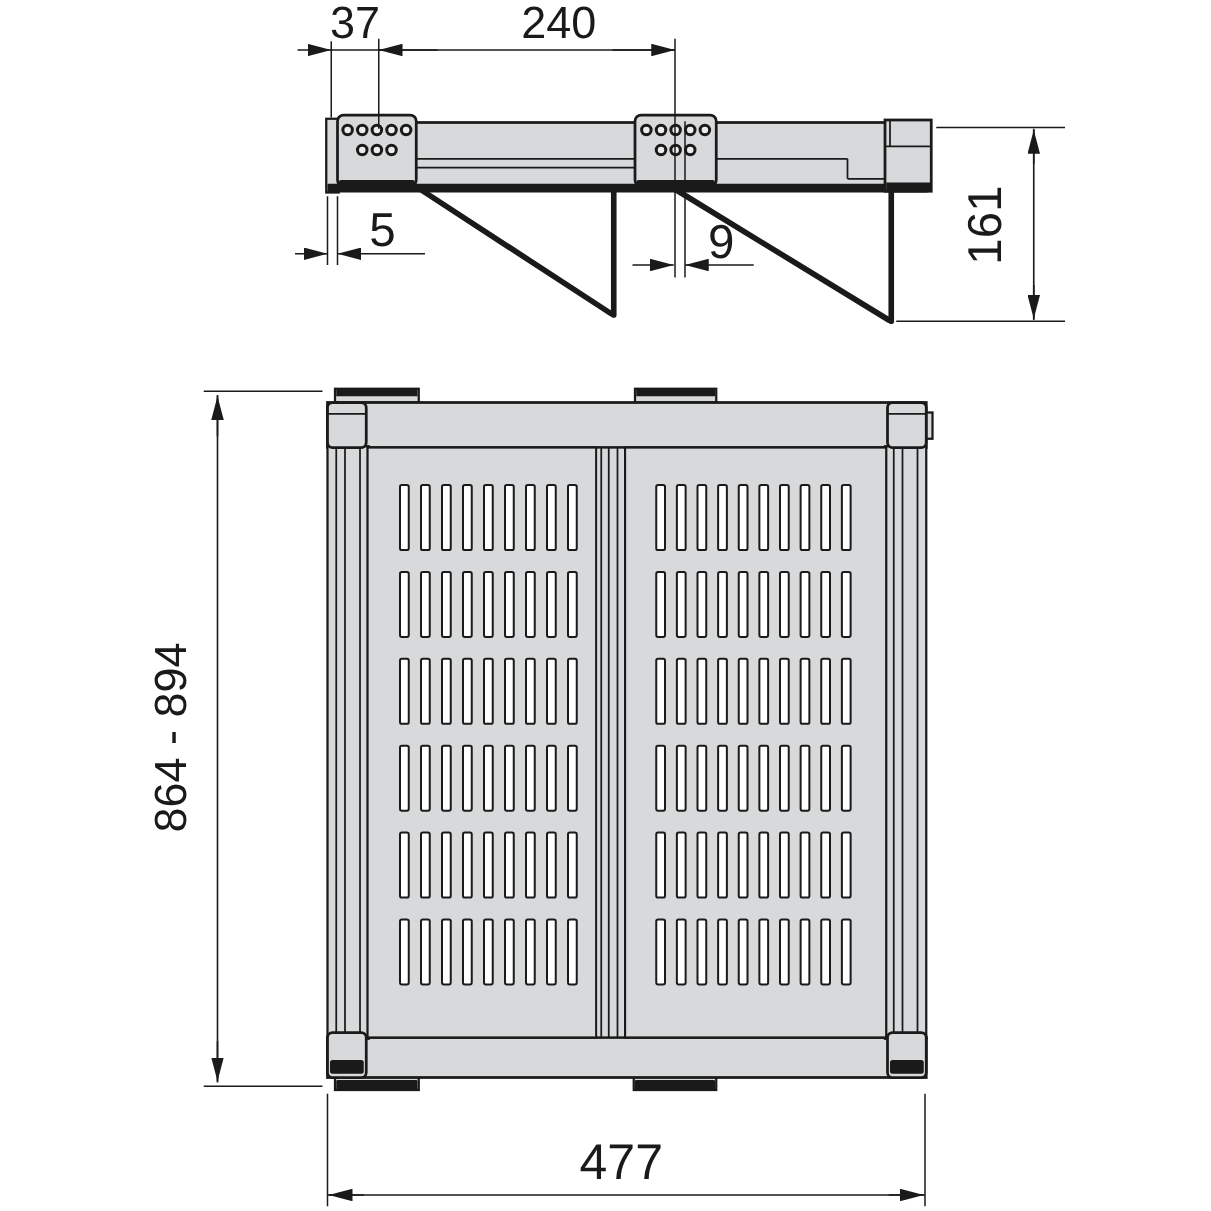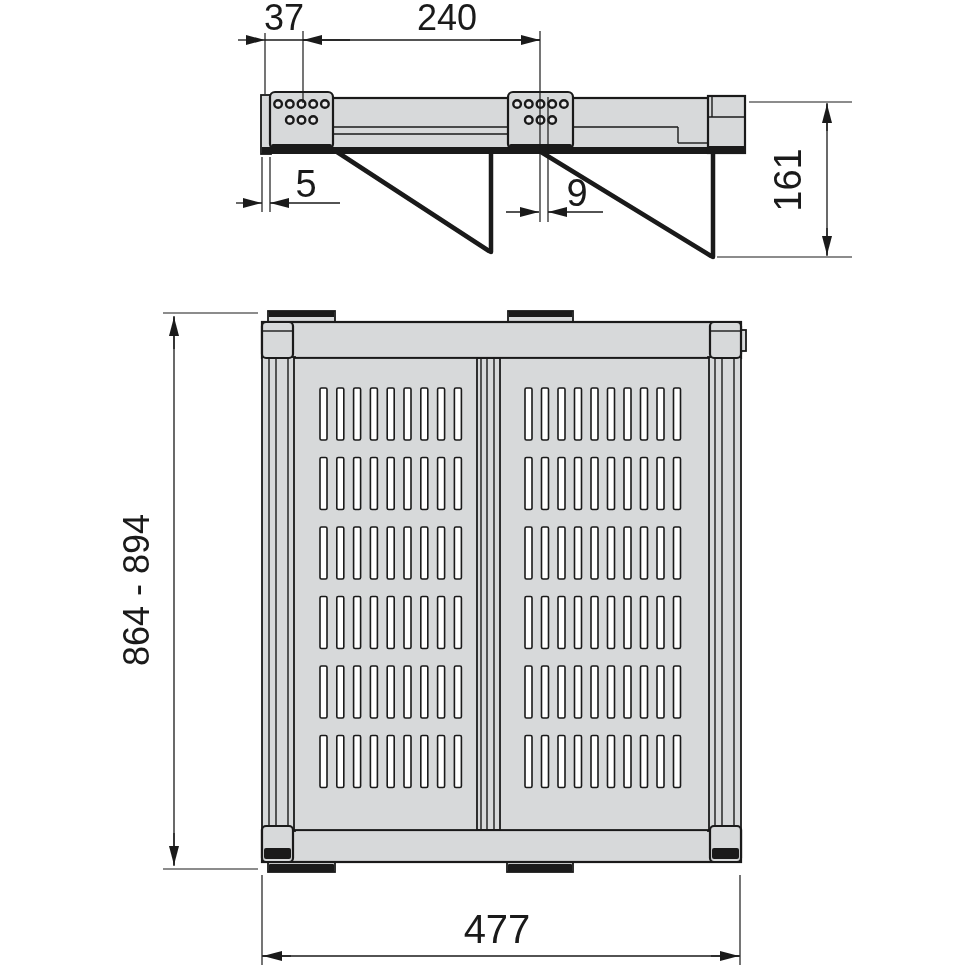--- a/index.html
+++ b/index.html
@@ -1,16 +1,16 @@
 <!DOCTYPE html>
 <html><head>
 <meta charset="utf-8">
 <style>
   html,body{margin:0;padding:0;background:#ffffff;}
-  .stage{position:relative;width:969px;height:969px;background:#ffffff;overflow:hidden;}
+  .stage{position:relative;width:969px;height:969px;background:#ffffff;overflow:hidden;border-radius:18px;}
   svg{display:block;}
   .outline{fill:#d7d9da;stroke:#1a1a1a;stroke-width:2.2;}
   .outline2{fill:#d7d9da;stroke:#1a1a1a;stroke-width:1.8;}
   .thin{stroke:#1a1a1a;stroke-width:1.4;fill:none;}
   .solid{fill:#1a1a1a;stroke:none;}
   .hook{stroke:#1a1a1a;stroke-width:4.5;fill:none;stroke-linecap:round;}
   .dim{stroke:#1a1a1a;stroke-width:1.3;fill:none;}
   .tail{stroke:#1a1a1a;stroke-width:1.3;fill:none;marker-end:url(#arrowhead);}
   .ext{stroke:#1a1a1a;stroke-width:1.2;fill:none;}
   .slot{fill:#ffffff;stroke:#1a1a1a;stroke-width:1.6;}

